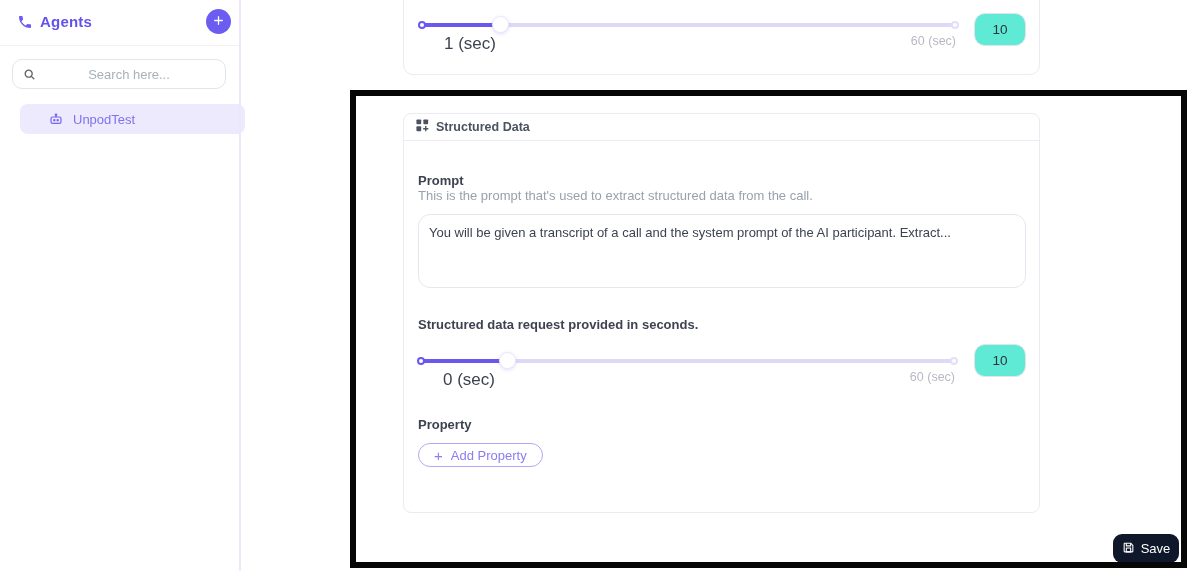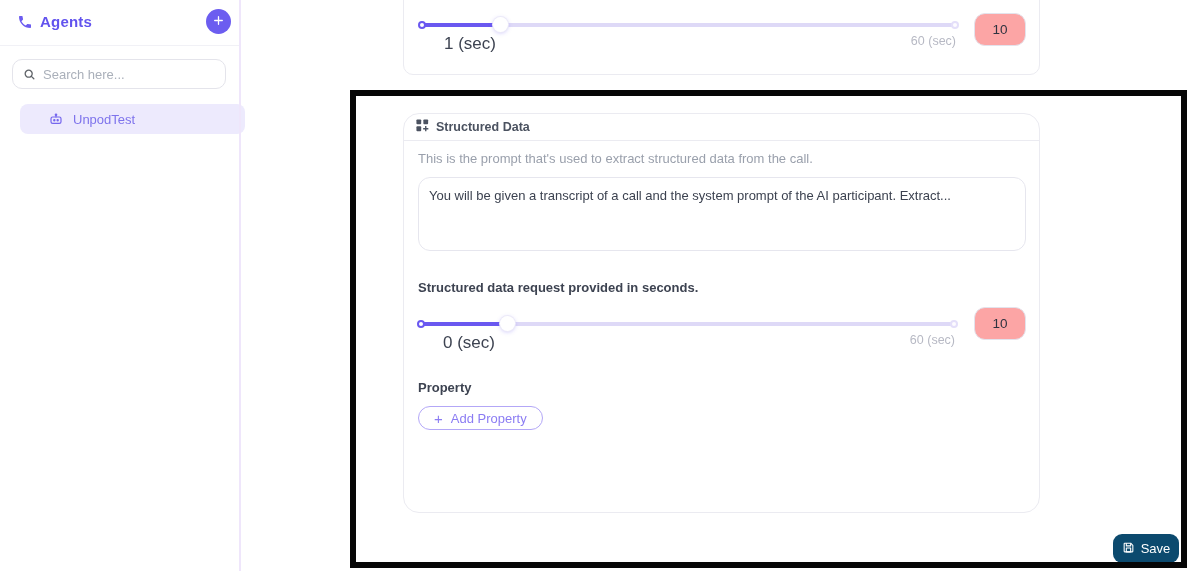--- a/index.html
+++ b/index.html
@@ -14,21 +14,21 @@
   .sb-header { position:absolute; left:4px; top:0; width:279px; height:45px;padding-left:28px; }
   .phone-icon { position:absolute; left:13px; top:14px; width:16px; height:16px; color:#6c5cf0; }
   .sb-title { position:absolute; left:36px; top:13px; font-size:15px; font-weight:700; color:#6253ee; letter-spacing:.2px; }
   .add-btn { position:absolute; left:202px; top:9px; width:25px; height:25px; border-radius:50%;
              background:#6c5df0; border:none; cursor:pointer; display:flex; align-items:center; justify-content:center; }
   .sb-divider { position:absolute; left:0; top:45px; width:239px; height:1px; background:#f1f1f6; }
 
   .search-box { position:absolute; left:12px; top:59px; width:214px; height:30px; border:1px solid #e4e4eb;
                 border-radius:10px; background:#fff; display:flex; align-items:center; padding:0 10px; gap:7px; }
   .search-box svg { flex:0 0 auto; color:#5f6368; }
-  .search-box input { border:none; outline:none; width:100%; font-size:13px; color:#3d4351; background:transparent; font-family:inherit; }
+  .search-box input { border:none; outline:none; width:100%; font-size:13px; color:#3d4351; background:transparent; font-family:inherit;text-align:center; }
   .search-box input::placeholder { color:#aab0ba; }
 
   .agent-item { position:absolute; left:20px; top:104px; width:225px; height:30px; background:#edeafd;
                 border-radius:8px; display:flex; align-items:center; padding-left:28px; gap:9px; cursor:pointer; }
   .agent-item .robot { width:16px; height:16px; color:#7566ee; }
   .agent-item .label { font-size:13px; color:#7e73ec; font-weight:500; }
 
   
   .top-card { position:absolute; left:403px; top:-42px; width:637px; height:117px; background:#fff;
               border:1px solid #ebebf1; border-radius:10px; }
@@ -39,49 +39,49 @@
   .slider .track { position:absolute; left:0; right:0; top:6px; height:4px; border-radius:4px; background:#ded9f7; }
   .slider .fill { position:absolute; left:0; top:0; height:100%; border-radius:4px; background:#6a58f0; }
   .slider .dot-start { position:absolute; left:-1px; top:4px; width:8px; height:8px; border:2px solid #6a58f0; background:#fff; border-radius:50%; }
   .slider .dot-end { position:absolute; right:-3px; top:4px; width:8px; height:8px; border:2px solid #e4dff9; background:#fdfcff; border-radius:50%; }
   .slider .handle { position:absolute; top:0; width:15px; height:15px; margin-left:-8px; background:#fff; border-radius:50%;
                     box-shadow:0 0 0 1px #eceaf8, 0 1px 4px rgba(106,88,240,.35); }
   .slider-labels { display:flex; justify-content:space-between; margin-top:2px; }
   .slider-labels .min { font-size:17px; color:#3d4351; font-weight:500;margin-left:25px; }
   .slider-labels .max { font-size:12.5px; color:#b7b9c4; }
   .num-box { position:absolute; width:52px; height:33px; border:1px solid #e3e3ec; border-radius:11px;
-             text-align:center; font-size:13.5px; color:#2f3340; font-family:inherit; outline:none; background:#fca5a5; }
+             text-align:center; font-size:13.5px; color:#2f3340; font-family:inherit; outline:none; background:#5eead4; }
 
   
   .highlight { position:absolute; left:350px; top:90px; width:837px; height:478px; border:6px solid #060606; pointer-events:none; }
 
   
   .main-card { position:absolute; left:403px; top:113px; width:637px; height:400px; background:#fff;
-               border:1px solid #ebebf1; border-radius:16px; overflow:hidden; }
+               border:1px solid #ebebf1; border-radius:8px; overflow:hidden; }
   .mc-header { height:27px; display:flex; align-items:center; gap:7px; padding:0 12px; border-bottom:1px solid #ebebf1; }
   .mc-header .title { font-size:12.5px; font-weight:700; color:#4b5260; }
   .mc-body { padding:10px 14px 0; }
   .desc { font-size:13px; line-height:19px; color:#4b5260; }
   .field-label { font-size:13px; font-weight:700; color:#3d4351; }
   .lbl-prompt { margin-top:22px; }
   .hint { font-size:13px; color:#9aa0ac; }
   .prompt-area { margin-top:11px; width:608px; height:74px; border:1px solid #e6e6ee; border-radius:12px;
                  padding:9px 10px; font-size:13px; color:#3c4250; font-family:inherit; resize:none; outline:none; line-height:17px; }
   .lbl-timeout { margin-top:25px; }
   .slider-wrap { margin-top:21px; position:relative; width:537px; }
   .slider-wrap .num-box { left:556px; top:-9px; }
   .top-card .num-box { left:570px; top:54px; }
   .lbl-options { margin-top:27px; }
   .add-prop { margin-top:11px; display:inline-flex; align-items:center; gap:8px; height:24px; padding:0 15px;
               border:1px solid #b3a7f7; border-radius:999px; background:#fff; color:#8b7cf3; font-size:13px;
               font-family:inherit; cursor:pointer; }
   .add-prop .plus { font-size:15px; line-height:1; color:#8b7cf3; }
 
   
-  .save-btn { position:absolute; left:1113px; top:534px; width:66px; height:29px; background:#0c4a6e; border:none;
+  .save-btn { position:absolute; left:1113px; top:534px; width:66px; height:29px; background:#0f172a; border:none;
               border-radius:9px; color:#fff; font-size:13px; font-family:inherit; display:flex; align-items:center;
               justify-content:center; gap:6px; cursor:pointer; }
 </style>
 </head>
 <body>
 
 <div class="page">
 
   <aside class="sidebar">
     <div class="sb-header">
@@ -150,20 +150,21 @@
             <rect x="8.5" y="0.5" width="5.5" height="5.5" rx="1" fill="#4b5260"></rect>
             <rect x="0.5" y="8.5" width="5.5" height="5.5" rx="1" fill="#4b5260"></rect>
             <path d="M11.25 8.2v6M8.25 11.2h6" stroke="#4b5260" stroke-width="1.6"></path>
           </svg>
       </span>
       <span class="title">Structured Data</span>
     </div>
 
     <div class="mc-body">
 
+      <div class="field-label lbl-prompt">Prompt</div>
       <div class="hint">This is the prompt that's used to extract structured data from the call.</div>
       <textarea class="prompt-area" spellcheck="false" style="">You will be given a transcript of a call and the system prompt of the AI participant. Extract...</textarea>
 
       <div class="field-label lbl-timeout">Structured data request provided in seconds.</div>
       <div class="slider-wrap">
         <div class="slider">
           <div class="track">
               <div class="fill" style="width: 16.6667%;"></div>
             </div>
           <span class="dot-start"></span>

